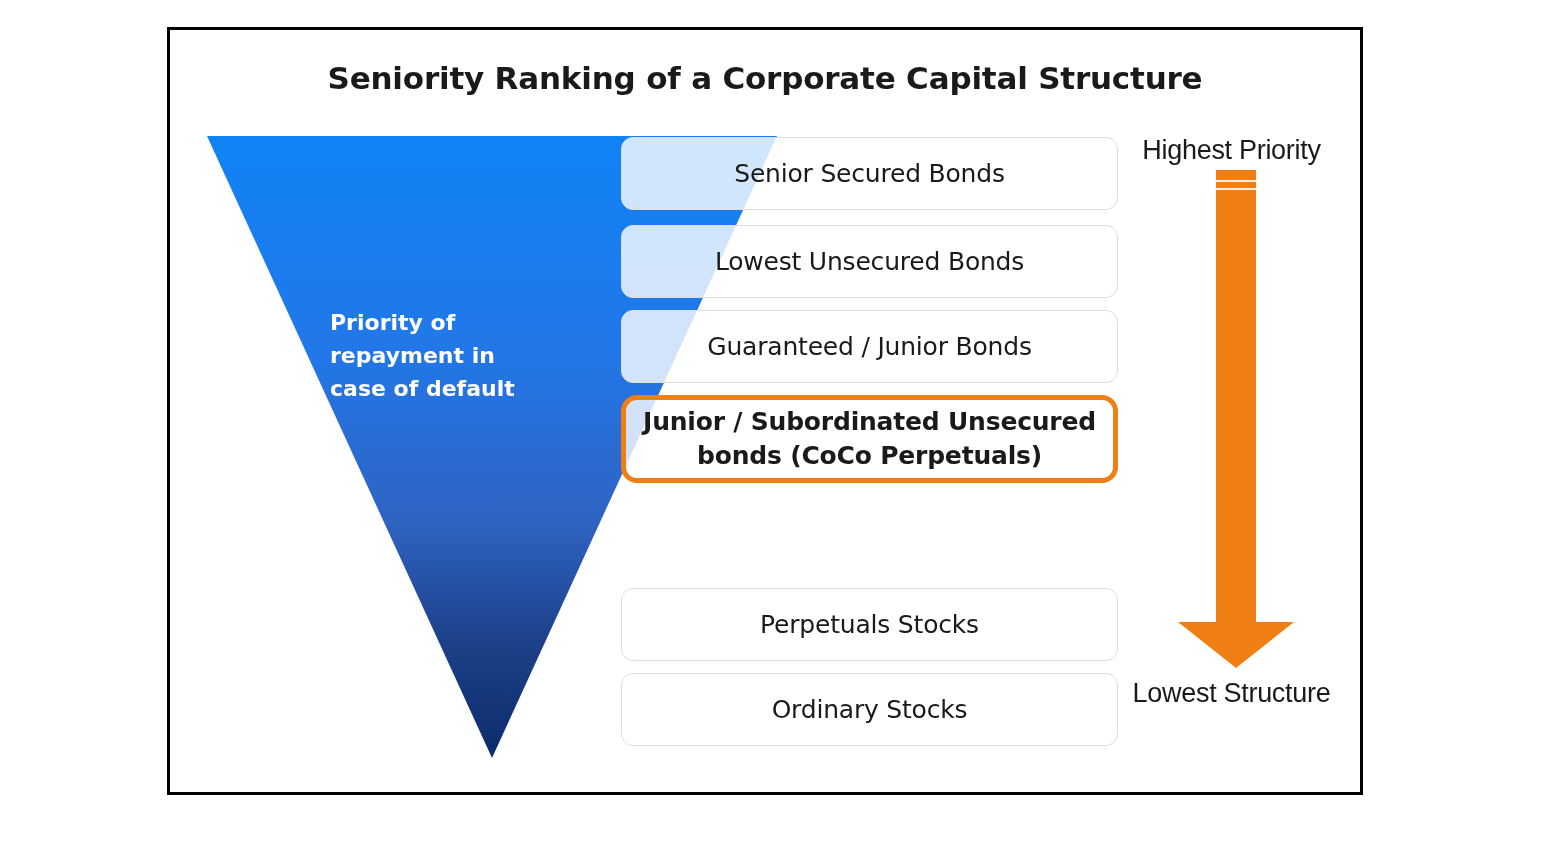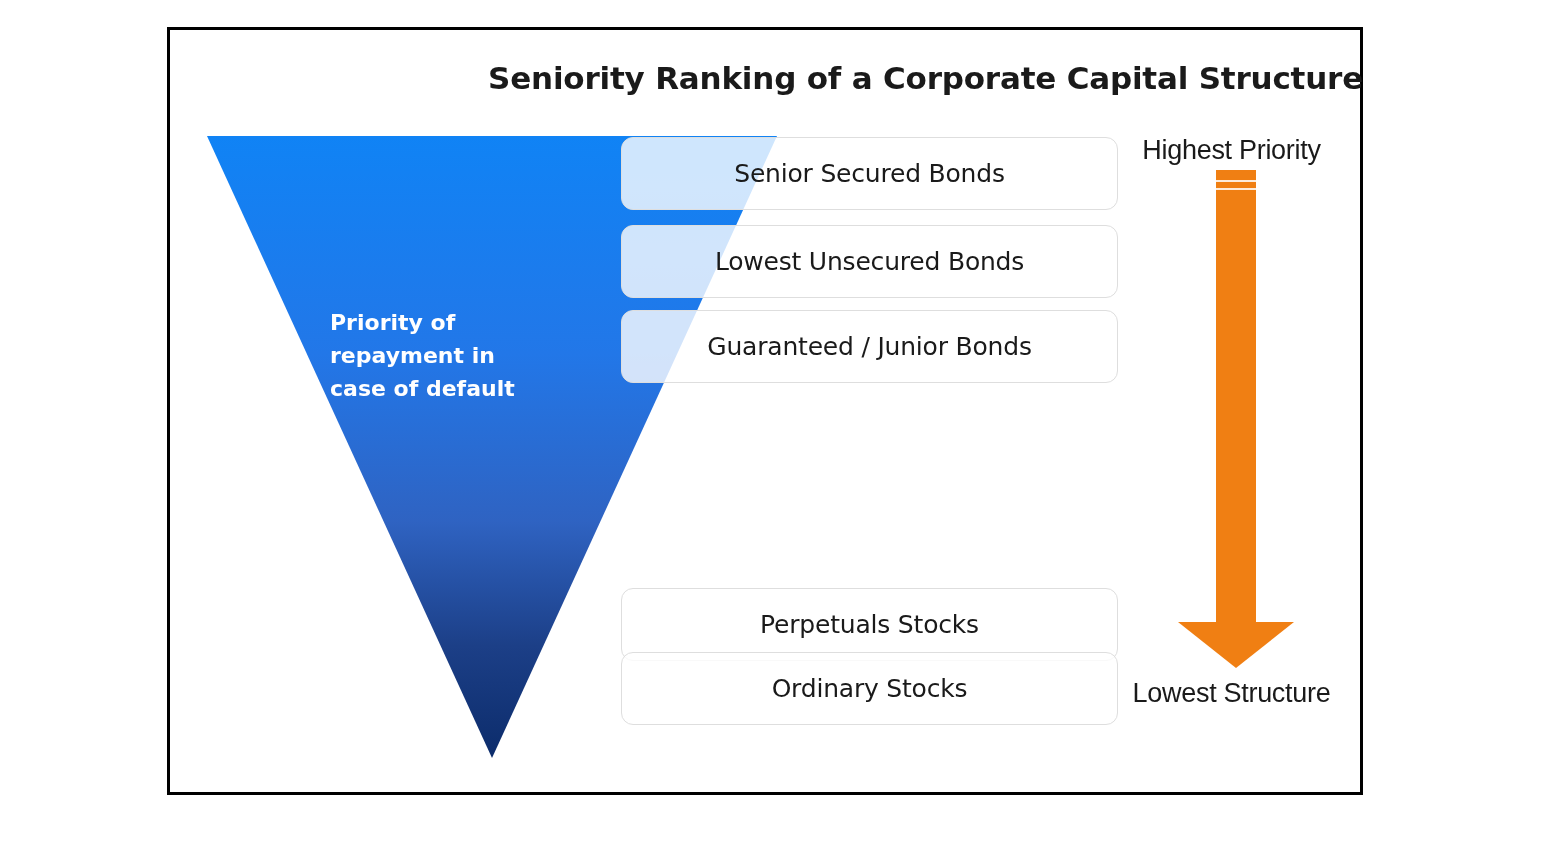--- a/index.html
+++ b/index.html
@@ -32,21 +32,21 @@
     box-sizing: border-box;
     background: #ffffff;
   }
 
   
   .title {
     position: absolute;
     left: 167px;
     top: 60px;
     width: 1196px;
-    text-align: right;
+    text-align: center;
     font-family: "DejaVu Sans", sans-serif;
     font-size: 31px;
     font-weight: bold;
     color: #1a1a1a;
     letter-spacing: -0.2px;
   }
 
   
   .funnel {
     position: absolute;
@@ -181,27 +181,31 @@
     </div>
 
     <div class="rank-box" style="top:88px;">
       <span class="rank-label">Lowest Unsecured Bonds</span>
     </div>
 
     <div class="rank-box" style="top:173px;">
       <span class="rank-label">Guaranteed / Junior Bonds</span>
     </div>
 
+    <div class="rank-box highlight" style="top:258px;">
+      <span class="rank-label">Junior / Subordinated Unsecured
+bonds (CoCo Perpetuals)</span>
+    </div>
 
 
     <div class="rank-box" style="top:451px;">
       <span class="rank-label">Perpetuals Stocks</span>
     </div>
 
-    <div class="rank-box" style="top:515px;">
+    <div class="rank-box" style="top:536px;">
       <span class="rank-label">Ordinary Stocks</span>
     </div>
 
   </div>
 
   <div class="arrow-col">
 
     <div class="priority-label top">Highest Priority</div>
 
     <svg class="arrow-svg" viewBox="0 0 263 500" preserveAspectRatio="none">

